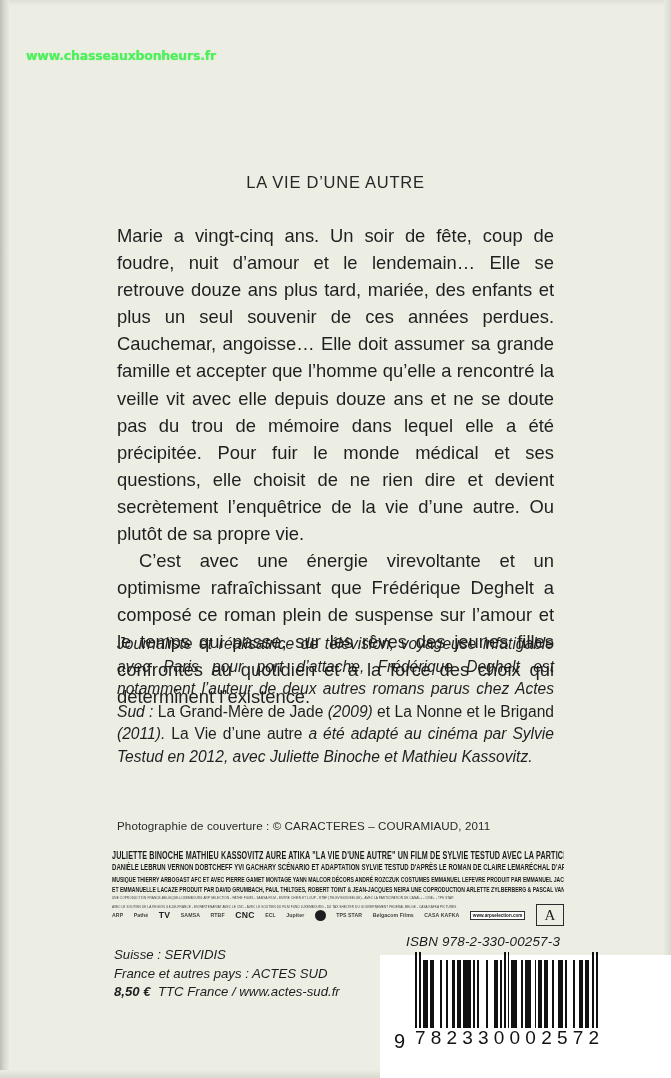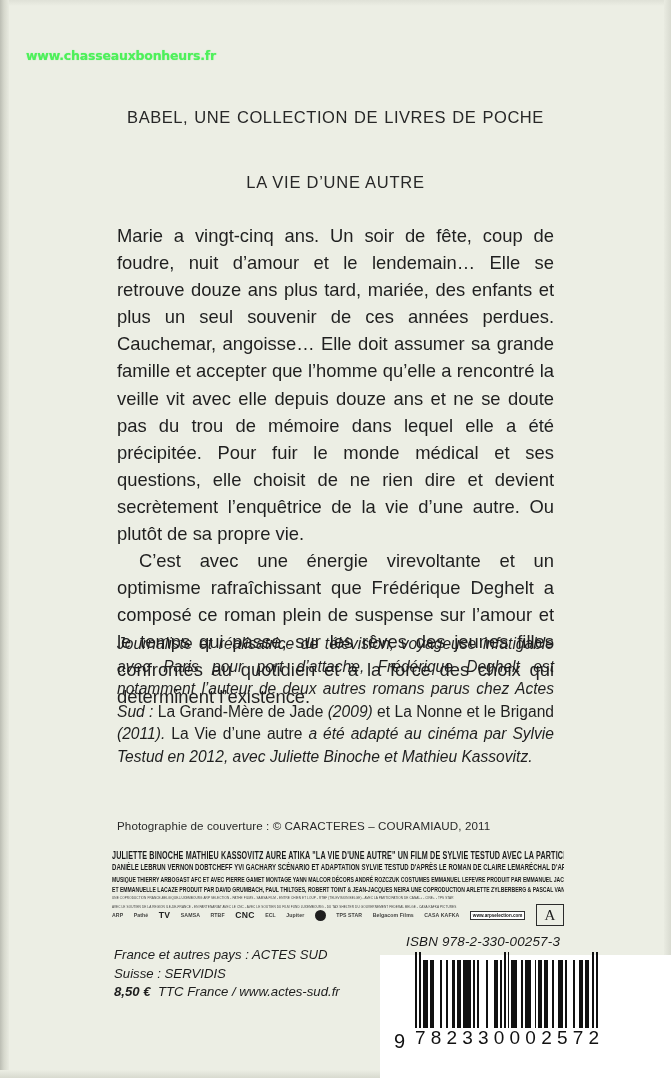--- a/index.html
+++ b/index.html
@@ -304,21 +304,20 @@
 
 <div id="page">
 
   <div id="paper-edge-top"></div>
   <div id="paper-edge-left"></div>
   <div id="paper-edge-right"></div>
   <div id="paper-edge-bottom"></div>
 
   <div class="watermark">www.chasseauxbonheurs.fr</div>
 
-  <div class="collection-title">BABEL, UNE COLLECTION DE LIVRES DE POCHE</div>
   <div class="book-title">LA VIE D’UNE AUTRE</div>
 
   <div class="blurb">
     <p>Marie a vingt-cinq ans. Un soir de fête, coup de foudre, nuit d’amour et le lendemain… Elle se retrouve douze ans plus tard, mariée, des enfants et plus un seul souvenir de ces années perdues. Cauchemar, angoisse… Elle doit assumer sa grande famille et accepter que l’homme qu’elle a rencontré la veille vit avec elle depuis douze ans et ne se doute pas du trou de mémoire dans lequel elle a été précipitée. Pour fuir le monde médical et ses questions, elle choisit de ne rien dire et devient secrètement l’enquêtrice de la vie d’une autre. Ou plutôt de sa propre vie.</p>
     <p class="indent">C’est avec une énergie virevoltante et un optimisme rafraîchissant que Frédérique Deghelt a composé ce roman plein de suspense sur l’amour et le temps qui passe, sur les rêves des jeunes filles confrontés au quotidien et à la force des choix qui déterminent l’existence.</p>
   </div>
 
   <div class="bio"><span>Journaliste et réalisatrice de télévision, voyageuse infatigable avec Paris pour port d’attache, Frédérique Deghelt est notamment l’auteur de deux autres romans parus chez Actes Sud : </span><span class="roman">La Grand-Mère de Jade</span><span> (2009) </span><span class="roman">et </span><span class="roman">La Nonne et le Brigand</span><span> (2011). </span><span class="roman">La Vie d’une autre</span><span> a été adapté au cinéma par Sylvie Testud en 2012, avec Juliette Binoche et Mathieu Kassovitz.</span></div>
 
   <div class="photo-credit">Photographie de couverture : © CARACTERES – COURAMIAUD, 2011</div>
@@ -343,22 +342,22 @@
       <span class="logo-disc"></span>
       <span class="logo-chip">TPS STAR</span>
       <span class="logo-chip">Belgacom Films</span>
       <span class="logo-chip">CASA KAFKA</span>
       <span class="logo-url">www.arpselection.com</span>
       <span id="actes-logo">A</span>
     </div>
   </div>
 
   <div class="diffusion">
+    <div>Suisse : SERVIDIS</div>
     <div>France et autres pays : ACTES SUD</div>
-    <div>Suisse : SERVIDIS</div>
     <div><span class="price">8,50 €</span>&nbsp;&nbsp;<span>TTC France / www.actes-sud.fr</span></div>
   </div>
 
   <div class="isbn-text">ISBN 978-2-330-00257-3</div>
 
   <div id="barcode-area">
     <div id="barcode-lead">9</div>
     <div id="barcode">
         <span class="bar tall" style="width: 1.937px;"></span>
         <span class="bar" style="width: 1.937px; background: transparent;"></span>

